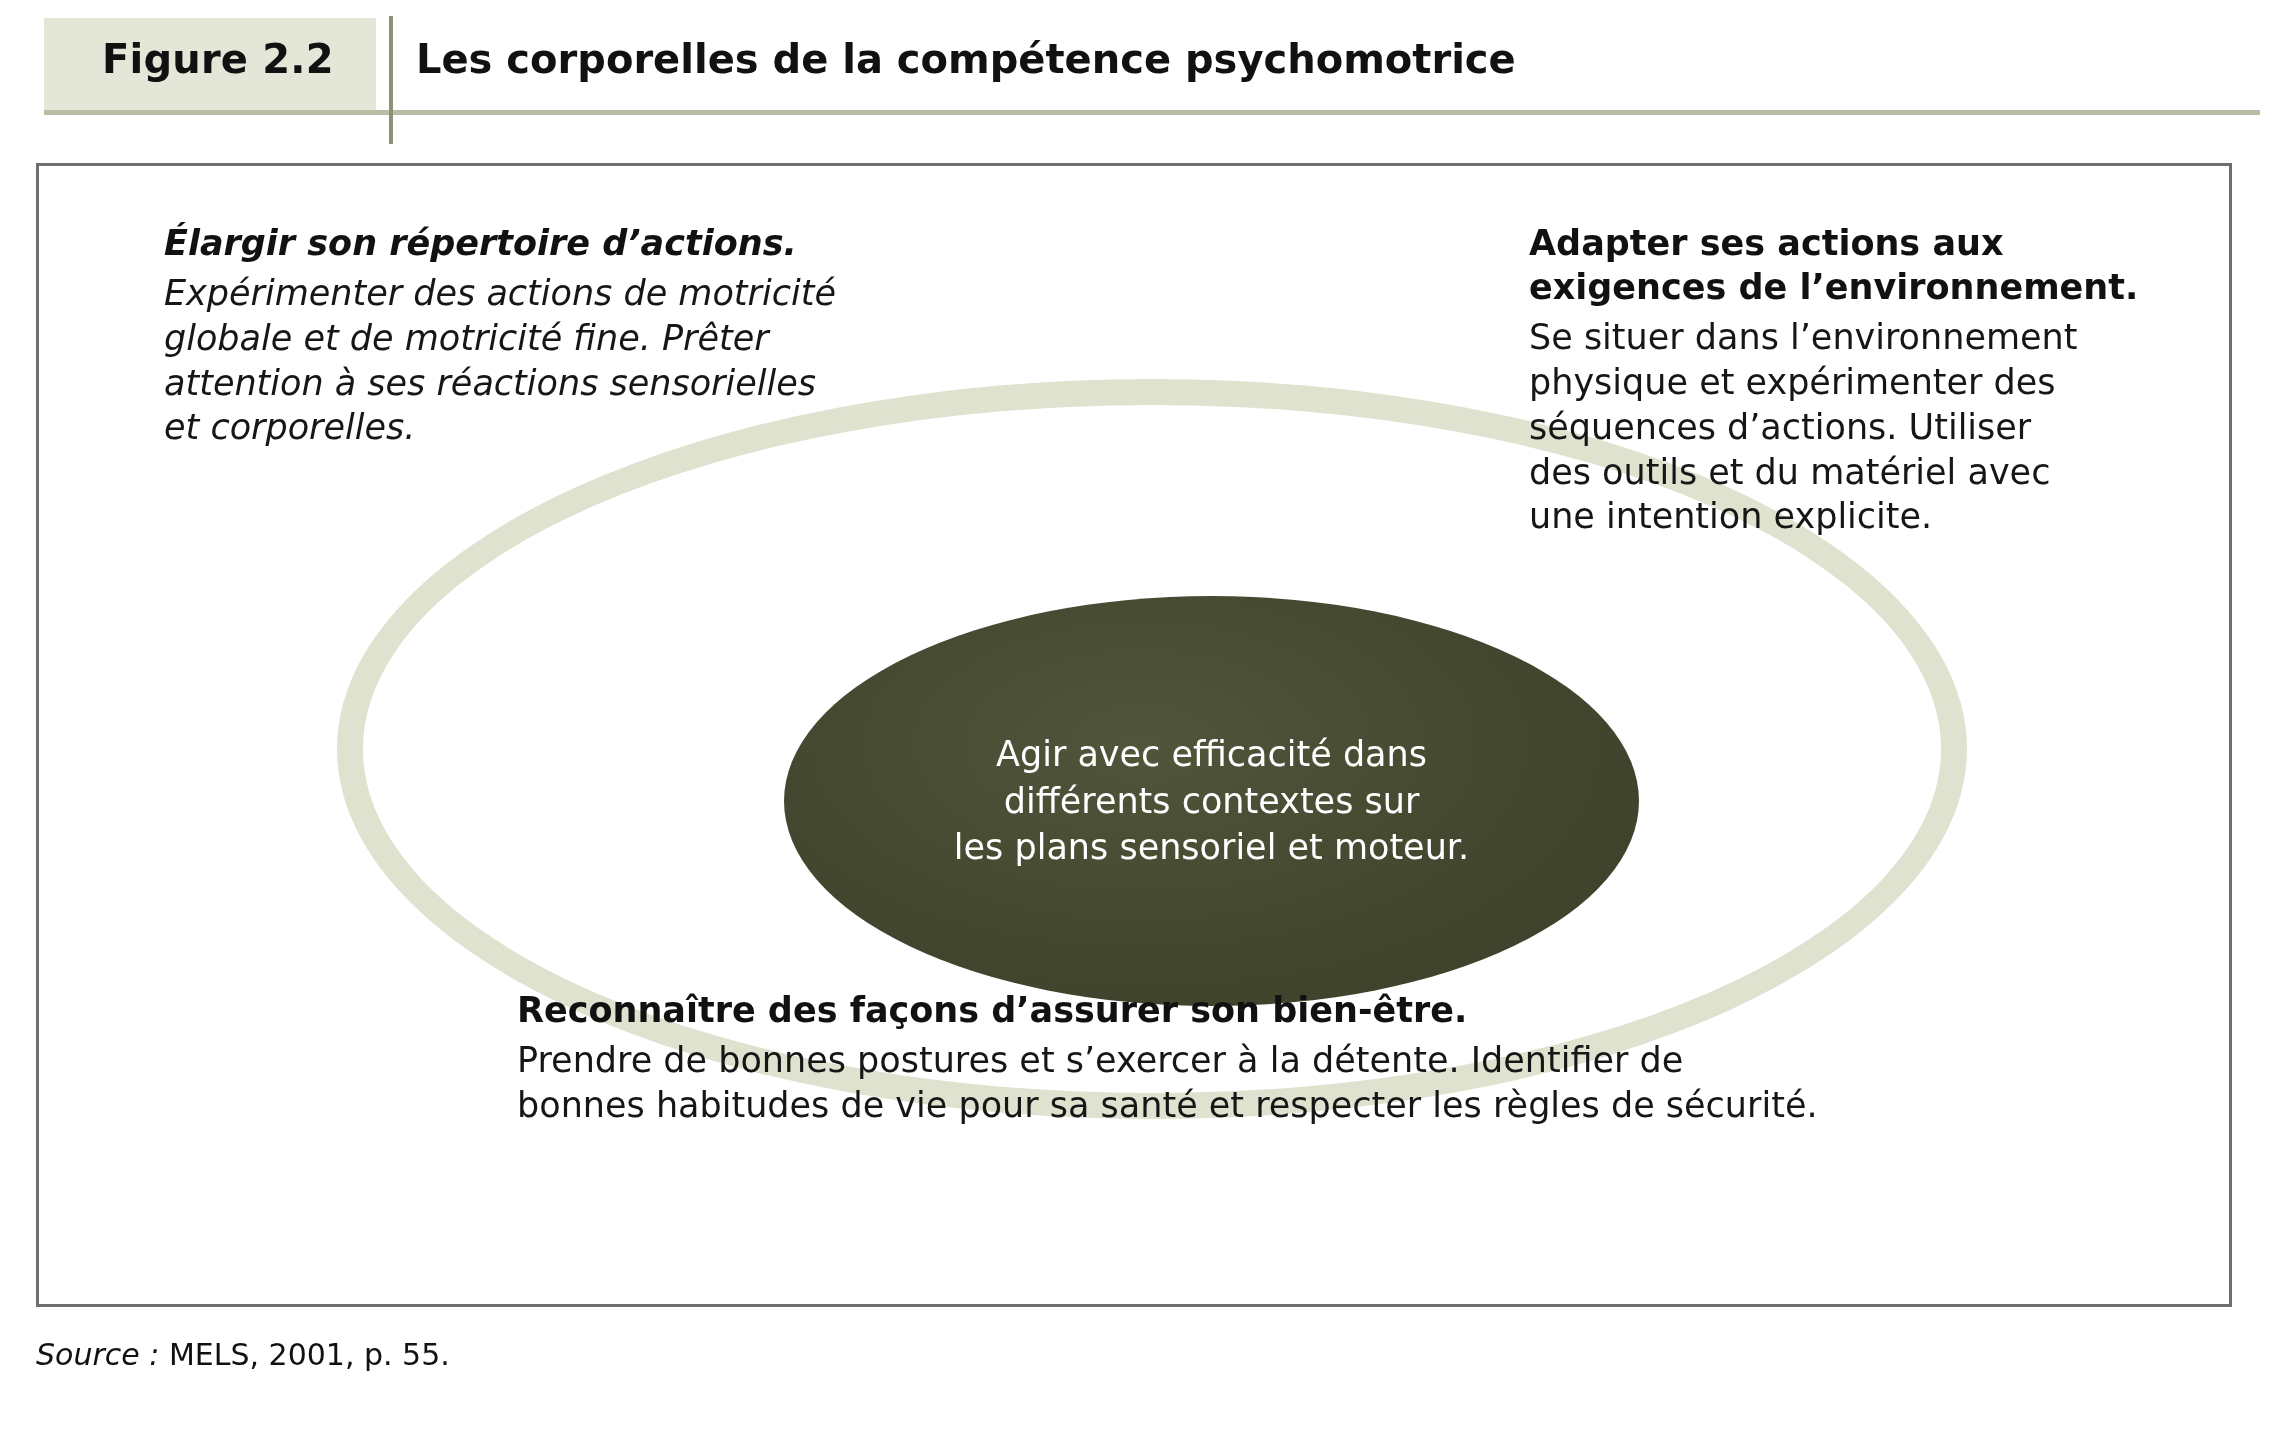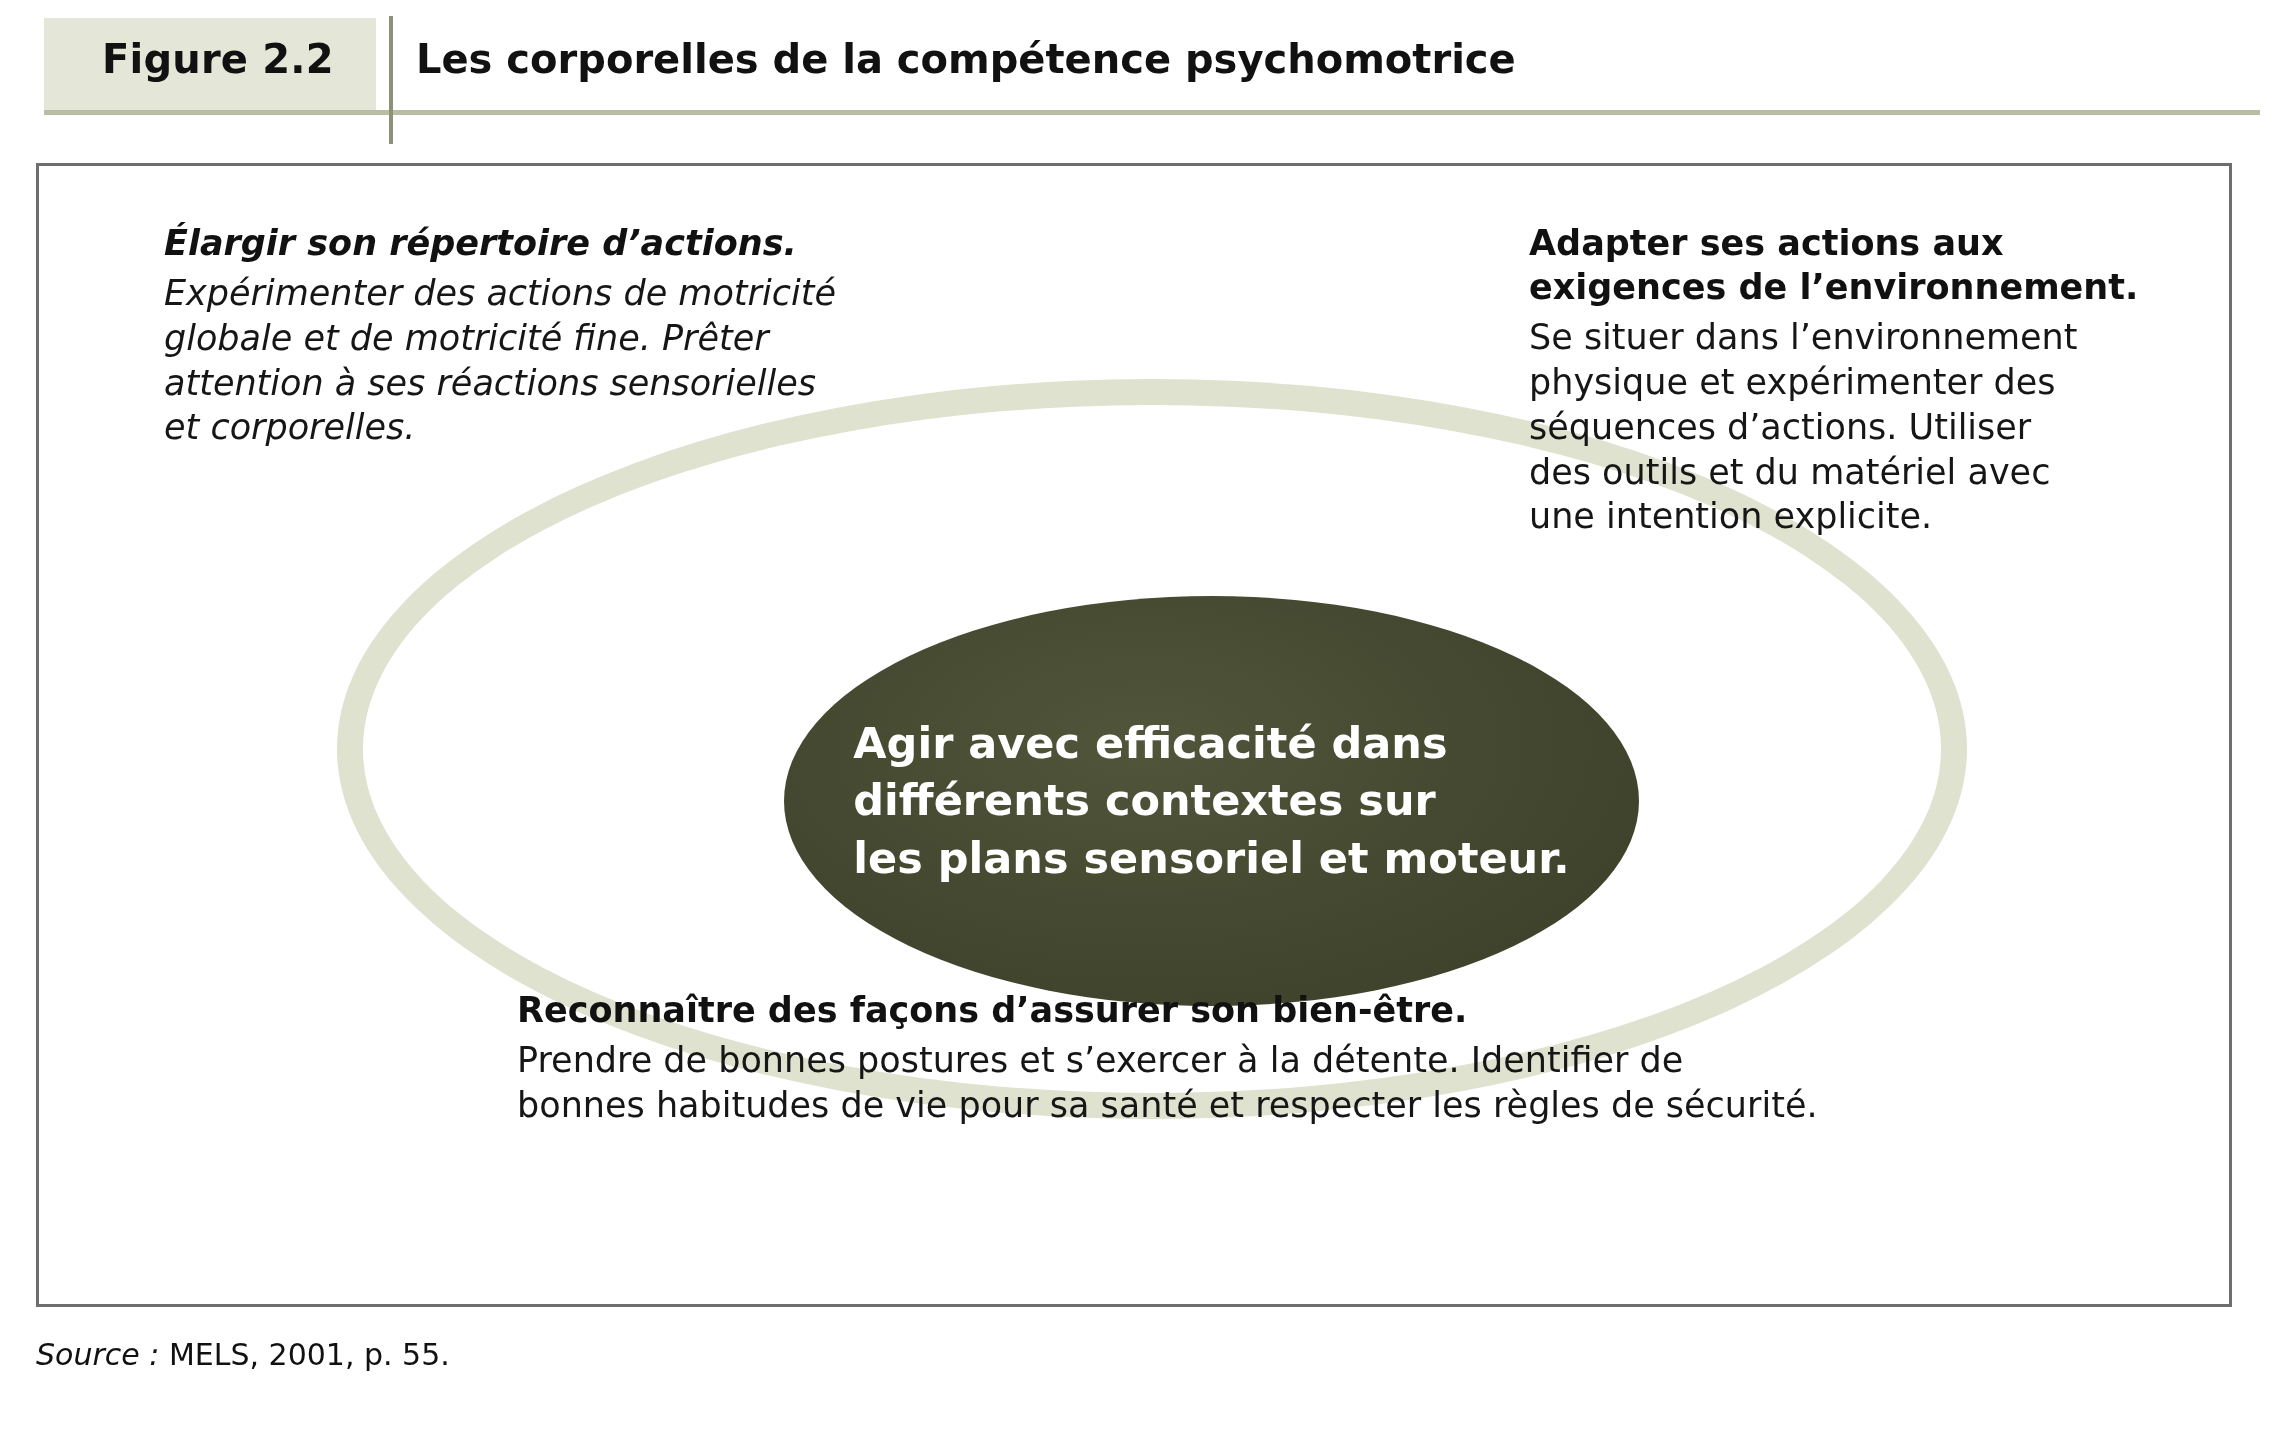--- a/index.html
+++ b/index.html
@@ -99,24 +99,24 @@
     width: 855px;
     height: 410px;
     background: radial-gradient(ellipse at 42% 36%, #51553a 0%, #43472f 55%, #3b3f29 100%);
     border-radius: 50%;
     display: flex;
     align-items: center;
     justify-content: center;
   }
   #core-text {
     color: #ffffff;
-    font-size: 43px;
-    font-weight: bold;
+    font-size: 35px;
+    font-weight: normal;
     line-height: 1.34;
-    text-align: left;
+    text-align: center;
     padding: 0 40px;
     white-space: pre-line;
   }
 
   
   .block { position: absolute; }
   .block .b-title {
     font-size: 35px;
     font-weight: bold;
     line-height: 1.26;

